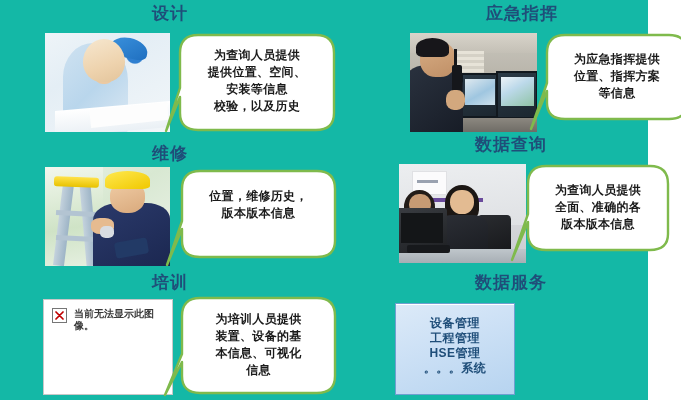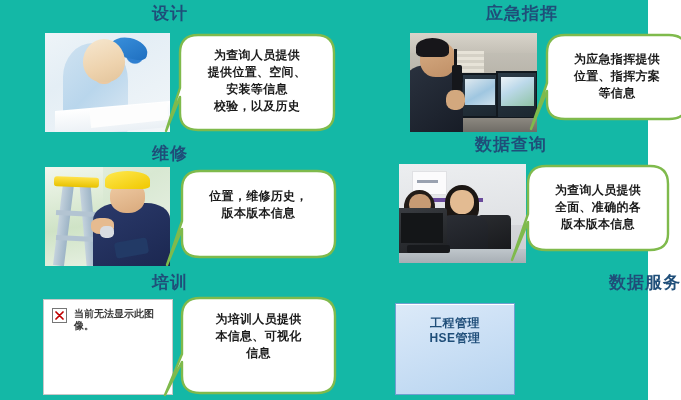--- a/index.html
+++ b/index.html
@@ -513,29 +513,32 @@
         </span>
         <span class="broken-text">当前无法显示此图像。</span>
       </div>
     </div>
     <div class="bubble" style="left:180px; top:26px; width:157px; height:100px;">
       <svg width="157" height="100" viewBox="0 0 157 100">
         <path d="M 20 2 L 137 2 Q 155 2 155 20 L 155 80 Q 155 97 137 97 L 20 97 Q 2 97 2 80 L 2 66 L -15 99 L 2 58 L 2 20 Q 2 2 20 2 Z" fill="#FFFFFF" stroke="#7FBA4C" stroke-width="2.4" stroke-linejoin="round"></path>
       </svg>
       <div class="bubble-text" style="top:15px;">
         <div>为培训人员提供</div>
+        <div>装置、设备的基</div>
         <div>本信息、可视化</div>
         <div>信息</div>
       </div>
     </div>
   </div>
 
   <div class="panel" style="left:341px; top:270px; width:340px; height:130px;">
-    <div class="panel-title" style="top:3px;text-align:right;">数据服务</div>
+    <div class="panel-title" style="top:3px;">数据服务</div>
     <div class="svc-box" style="left:54px; top:33px; width:120px; height:92px;">
       <div class="svc-list">
+        <div class="svc-line">设备管理</div>
         <div class="svc-line">工程管理</div>
         <div class="svc-line">HSE管理</div>
+        <div class="svc-line">。。。系统</div>
       </div>
     </div>
   </div>
 
 </div>
 
 </body></html>

